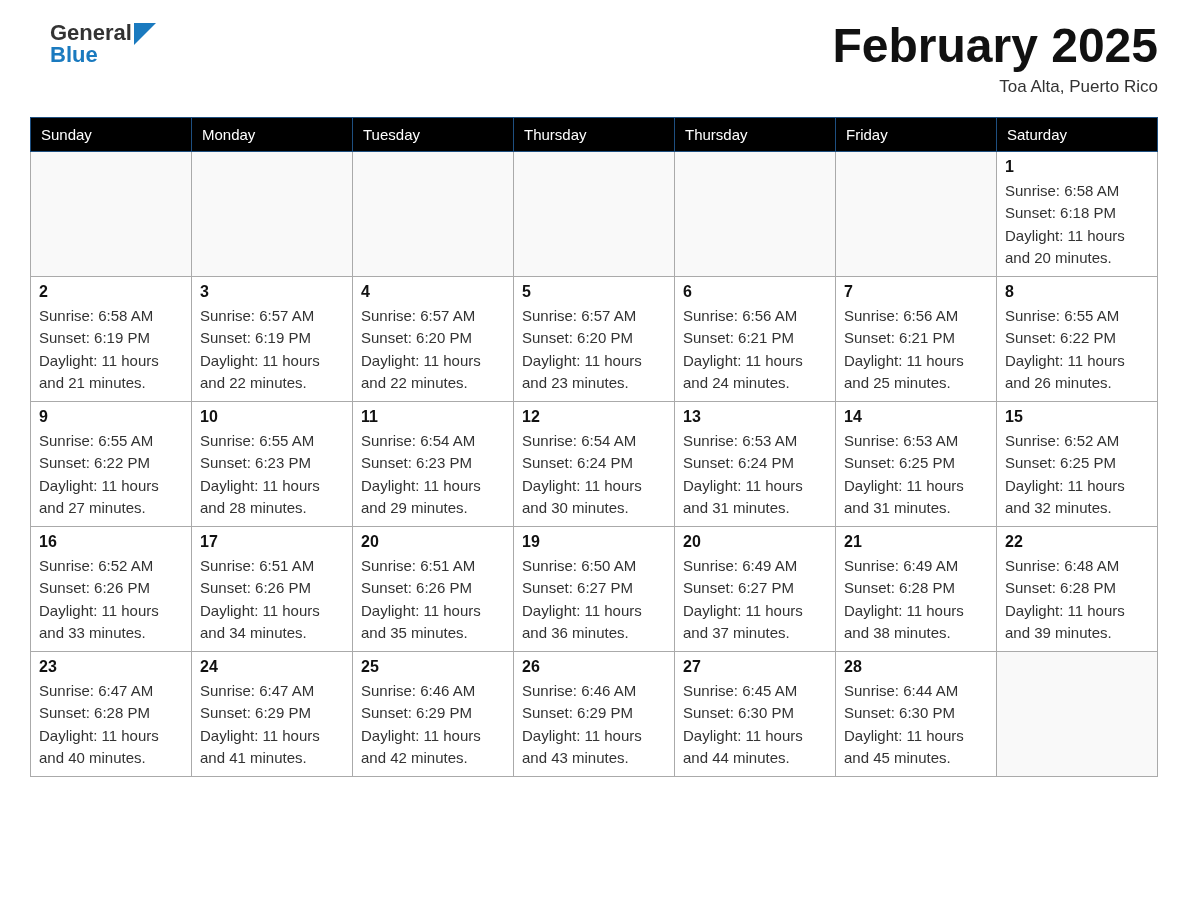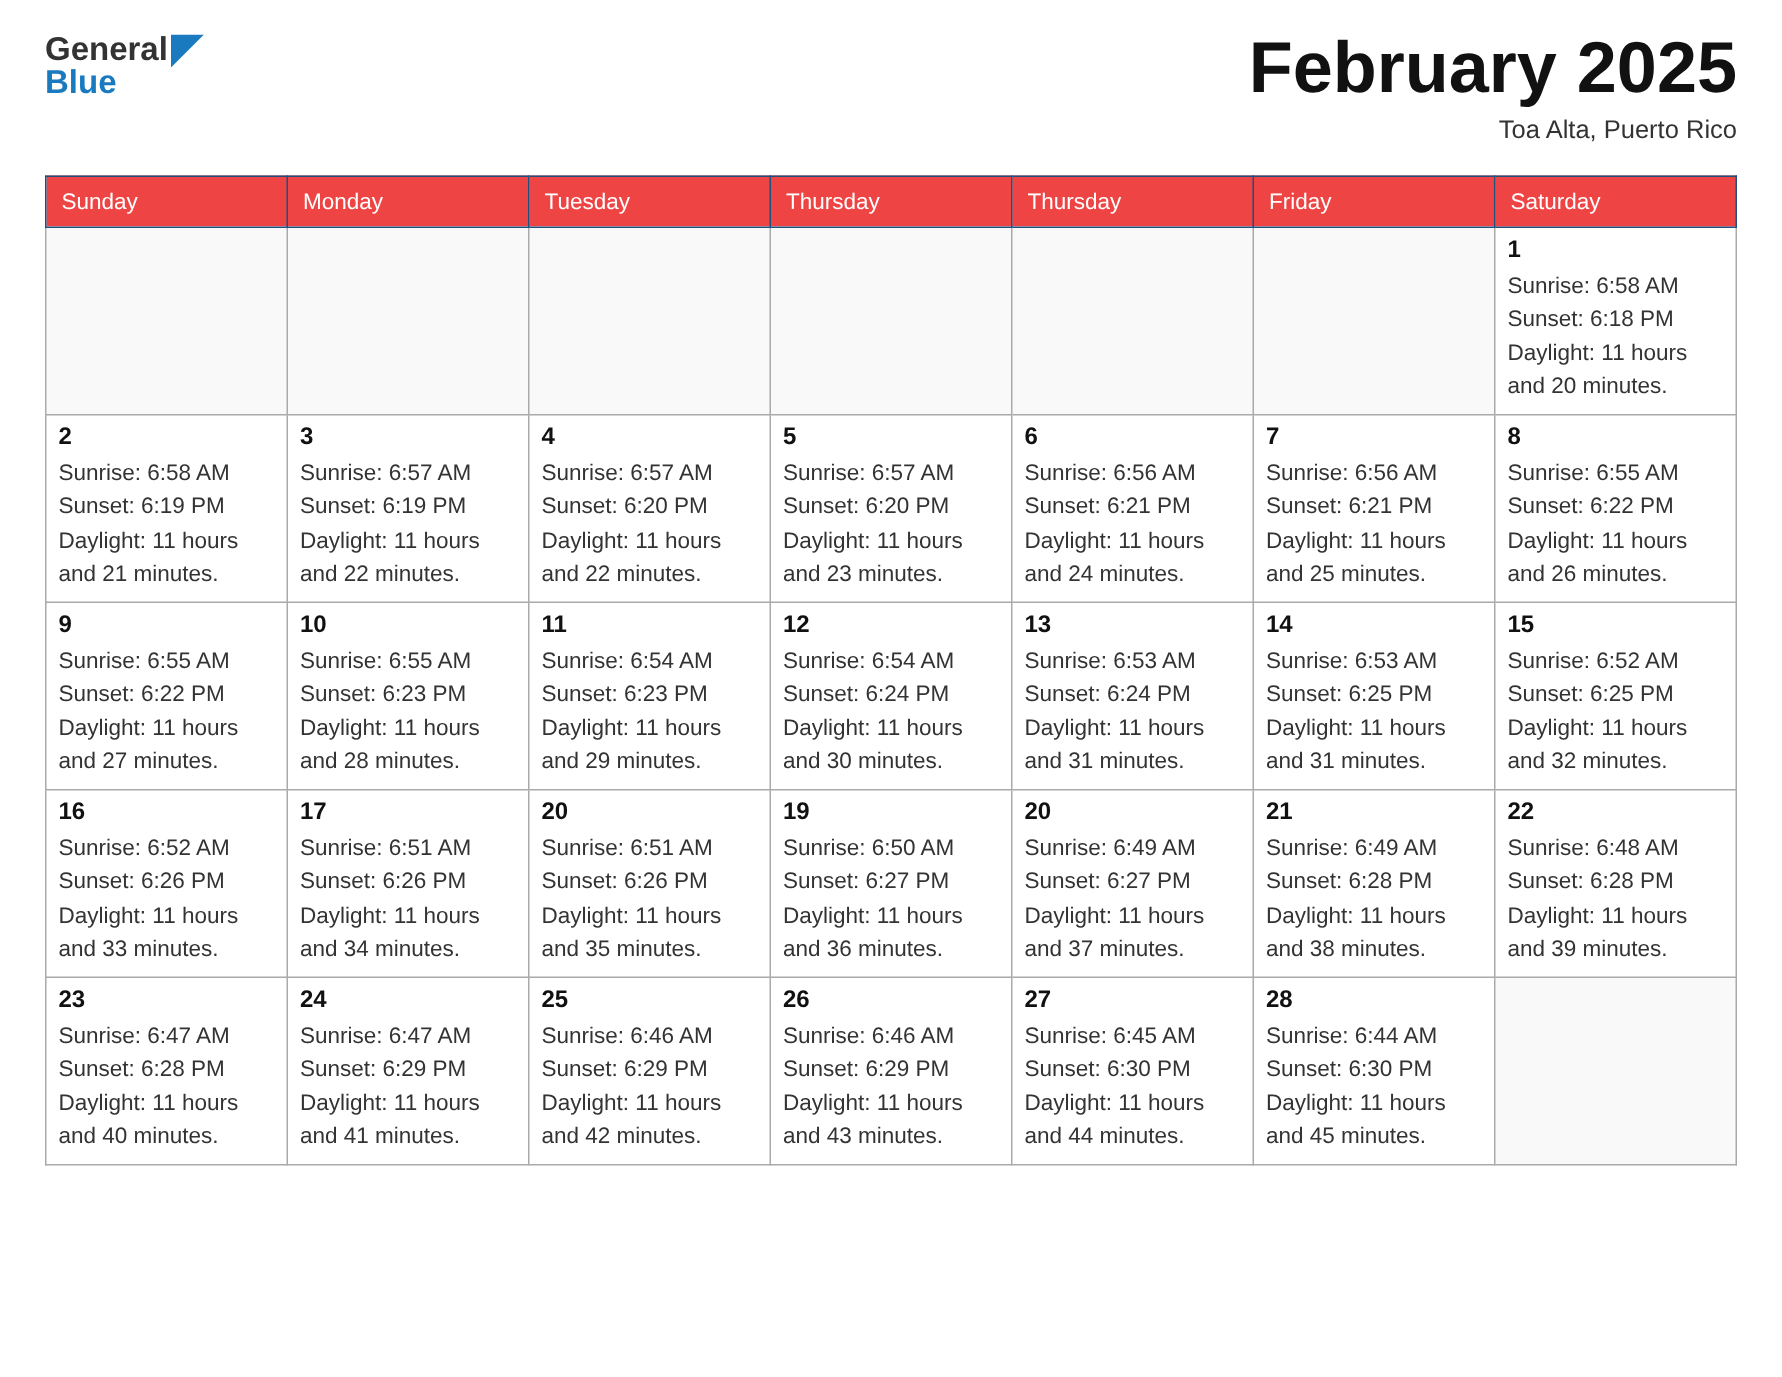--- a/index.html
+++ b/index.html
@@ -13,20 +13,21 @@
     .header {
       display: flex;
       justify-content: space-between;
       align-items: flex-start;
       margin-bottom: 20px;
     }
     .logo {
       display: flex;
       align-items: center;
       gap: 4px;
+      margin-left: 20px;
     }
     .logo-text-general {
       font-size: 22px;
       font-weight: bold;
       color: #333;
     }
     .logo-text-blue {
       font-size: 22px;
       font-weight: bold;
       color: #1a7abf;
@@ -44,21 +45,21 @@
       font-size: 17px;
       color: #333;
       margin-top: 4px;
     }
     .calendar {
       width: 100%;
       border-collapse: collapse;
       border: 1px solid #888;
     }
     .calendar thead tr th {
-      background-color: #ef4444;
+      background-color: #000000;
       color: #fff;
       font-size: 15px;
       font-weight: normal;
       padding: 8px 10px;
       text-align: left;
       border: 1px solid #1e4f80;
     }
     .calendar tbody tr td {
       vertical-align: top;
       border: 1px solid #aaa;

